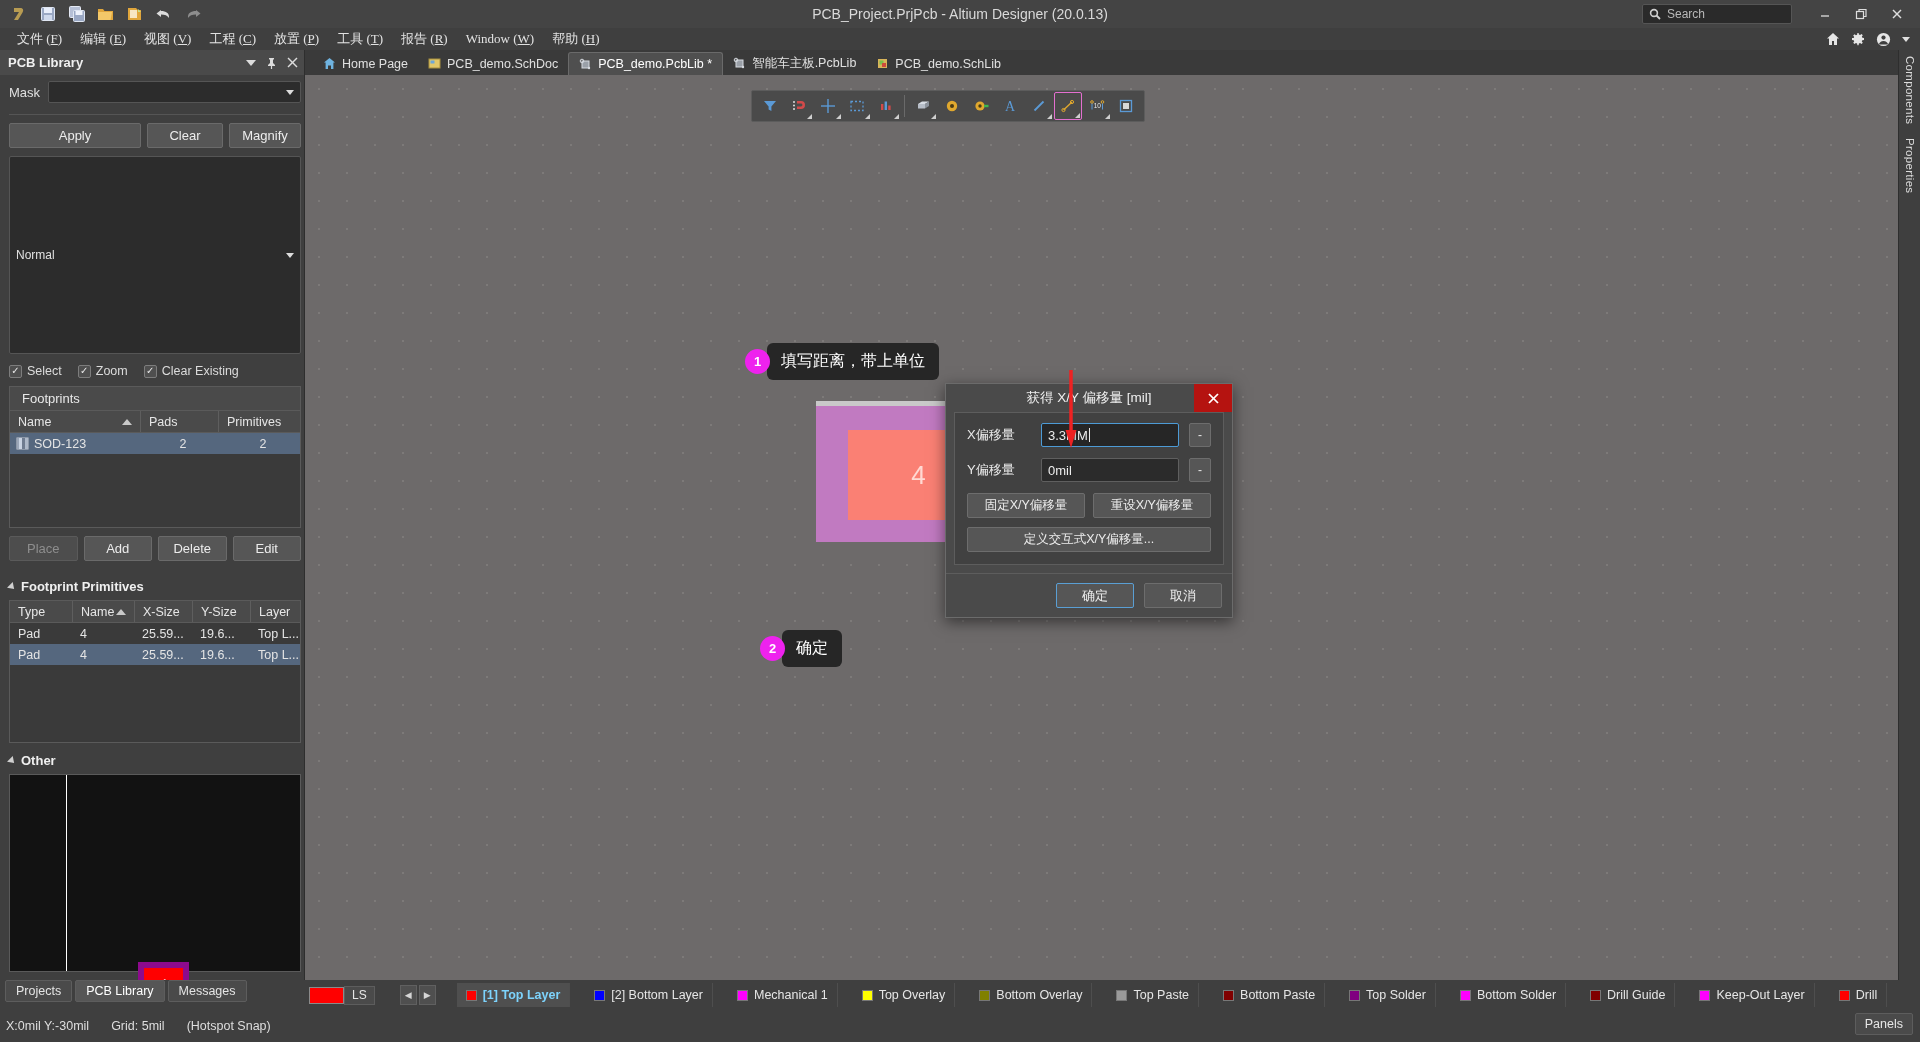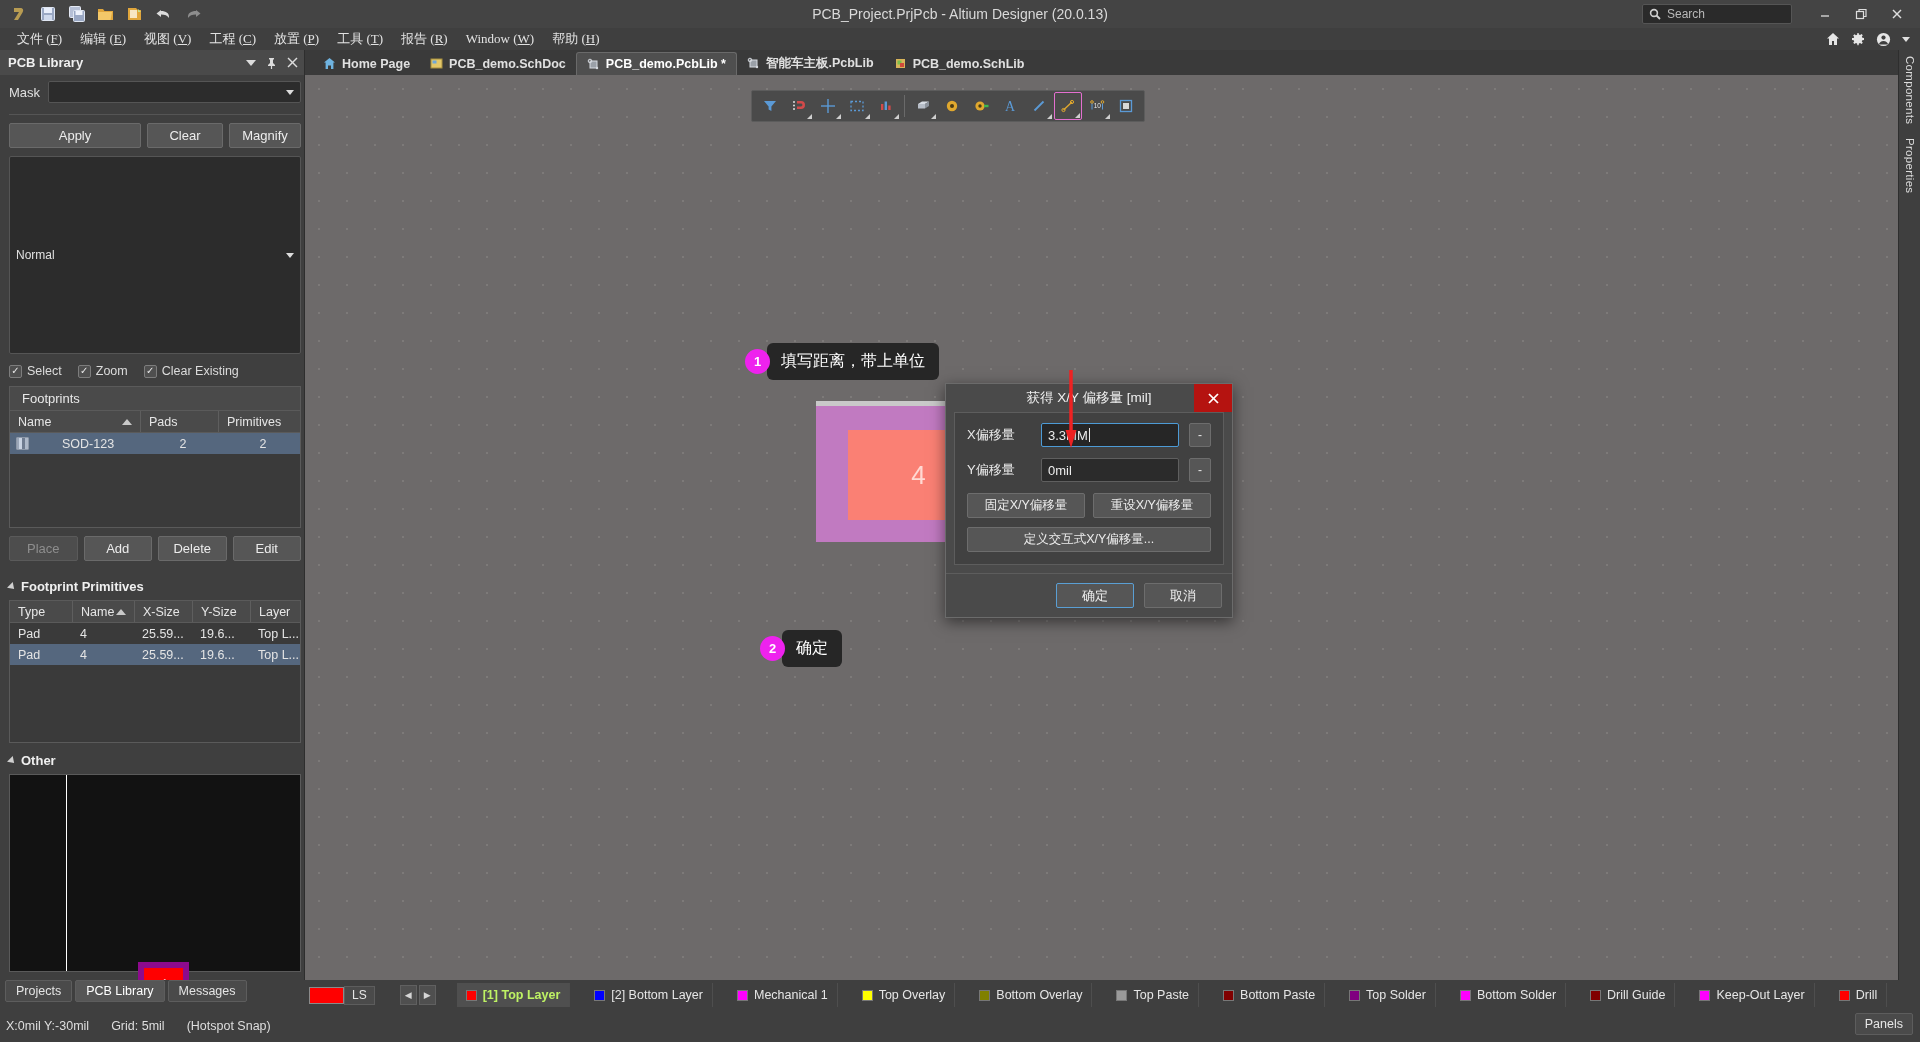--- a/index.html
+++ b/index.html
@@ -53,39 +53,39 @@
   .grp-caption{height:24px;background:#4a4a4a;border:1px solid #5a5a5a;border-bottom:none;display:flex;align-items:center;
         padding-left:12px;font-size:13px;color:#e8e8e8;}
   .tbl{border:1px solid #5a5a5a;background:#3a3a3a;display:flex;flex-direction:column;overflow:hidden;}
   .thead{display:flex;height:22px;background:#4a4a4a;border-bottom:1px solid #5a5a5a;align-items:center;}
   .th{font-size:12.5px;color:#e6e6e6;padding-left:8px;position:relative;display:flex;align-items:center;height:100%;}
   .th+.th{border-left:1px solid #5e5e5e;}
   .sort-asc{margin-left:auto;margin-right:8px;border-left:5px solid transparent;border-right:5px solid transparent;
         border-bottom:6px solid #c9c9c9;}
   .trow{display:flex;height:21px;align-items:center;font-size:12.5px;color:#e4e4e4;}
   .trow.sel{background:#55677e;}
-  .td{padding-left:8px;white-space:nowrap;overflow:hidden;gap:28px;}
+  .td{padding-left:8px;white-space:nowrap;overflow:hidden;}
   .chip-icon{width:13px;height:13px;margin:0 5px 0 4px;flex:none;
      background:linear-gradient(90deg,#9aa6b8 0 22%, #c9d3e2 22% 46%, #6f7c90 46% 70%, #aeb9c9 70% 100%);
      border:1px solid #8d98a8;border-radius:1px;}
   .fp-list{height:118px;}
   .prim-list{height:143px;}
   .section-hdr{display:flex;align-items:center;gap:6px;margin:10px 0 6px 0;font-weight:bold;font-size:13px;color:#f0f0f0;}
   .tri{width:0;height:0;border-left:6px solid #d0d0d0;border-top:4px solid transparent;border-bottom:4px solid transparent;
        transform:rotate(45deg);}
   #preview{flex:1;min-height:0;border:1px solid #5a5a5a;background:#121212;position:relative;margin-bottom:8px;}
   #preview .vline{position:absolute;top:0;bottom:0;width:3px;background:#ffffff;left:55px;
        border-left:1px solid #111;border-right:1px solid #111;}
   #prev-pad{position:absolute;left:128px;top:187px;width:51px;height:43px;background:#8d0a8d;
        display:flex;align-items:center;justify-content:center;}
   #prev-pad .inner{width:39px;height:31px;background:#ff0000;display:flex;align-items:center;justify-content:center;
        color:#f0b8b8;font-size:14px;}
   
   #center{flex:1;display:flex;flex-direction:column;background:#3f3f3f;min-width:0;}
-  #tabbar{height:25px;background:#3a3a3a;display:flex;align-items:flex-end;padding-left:8px;gap:0;font-weight:bold;}
+  #tabbar{height:25px;background:#3a3a3a;display:flex;align-items:flex-end;padding-left:8px;gap:0;}
   .dtab{height:23px;display:flex;align-items:center;gap:6px;padding:0 10px;font-size:12.5px;color:#e0e0e0;white-space:nowrap;}
   .dtab.active{background:#4f4f4f;border:1px solid #6a6a6a;border-bottom:none;border-radius:3px 3px 0 0;color:#ffffff;}
   #canvas-wrap{flex:1;background:#6d6a6a;position:relative;overflow:hidden;}
   #canvas-dots{position:absolute;inset:0;
      background-image:radial-gradient(#8a8785 1px, transparent 1px);
      background-size:28px 28px;opacity:.55;}
   #edit-toolbar{position:absolute;left:446px;top:15px;height:32px;background:#4a4a4a;border:1px solid #5c5c5c;
      border-radius:2px;display:flex;align-items:center;padding:0 4px;gap:1px;}
   .tbtn{width:28px;height:28px;display:flex;align-items:center;justify-content:center;position:relative;border-radius:2px;}
   .tbtn .corner{position:absolute;right:1px;bottom:1px;width:0;height:0;border-left:5px solid transparent;border-bottom:5px solid #cfcfcf;}
@@ -139,21 +139,21 @@
       display:flex;align-items:center;font-size:12.5px;color:#e4e4e4;}
   .ptab.active{background:#565656;color:#fff;}
   #layer-bar{flex:1;display:flex;align-items:center;height:100%;background:#3f3f3f;gap:15px;overflow:hidden;padding-left:4px;}
   #ls-swatch{width:35px;height:17px;background:#ff0000;border:1px solid #8a8a8a;}
   #ls-label{padding:0 7px;font-size:12px;color:#e6e6e6;background:#4a4a4a;border:1px solid #5d5d5d;height:19px;
       display:flex;align-items:center;margin-right:6px;}
   .navbtn{width:17px;height:20px;background:#4f4f4f;border:1px solid #606060;display:flex;align-items:center;
       justify-content:center;color:#d5d5d5;font-size:9px;}
   .ltab{height:24px;display:flex;align-items:center;gap:6px;padding:0 9px;font-size:12.5px;color:#e6e6e6;
       border-right:1px solid #4e4e4e;white-space:nowrap;}
-  .ltab.active{background:#4f4f4f;color:#bef264;font-weight:bold;}
+  .ltab.active{background:#4f4f4f;color:#7dd3fc;font-weight:bold;}
   .lsw{width:11px;height:11px;border:1px solid #777;flex:none;}
   #statusrow{height:32px;display:flex;align-items:center;padding-left:6px;font-size:12.5px;color:#dedede;gap:22px;
       position:relative;}
   #panels-btn{position:absolute;right:7px;top:3px;height:22px;padding:0 9px;background:#4a4a4a;border:1px solid #5d5d5d;
       border-radius:2px;display:flex;align-items:center;font-size:12.5px;color:#e6e6e6;}
 </style>
 </head>
 <body>
 
 <div id="titlebar">

